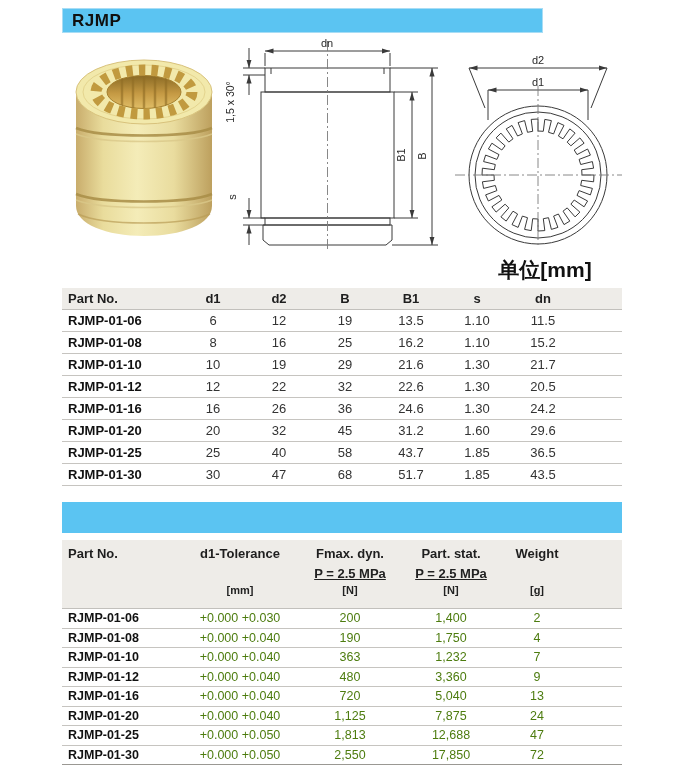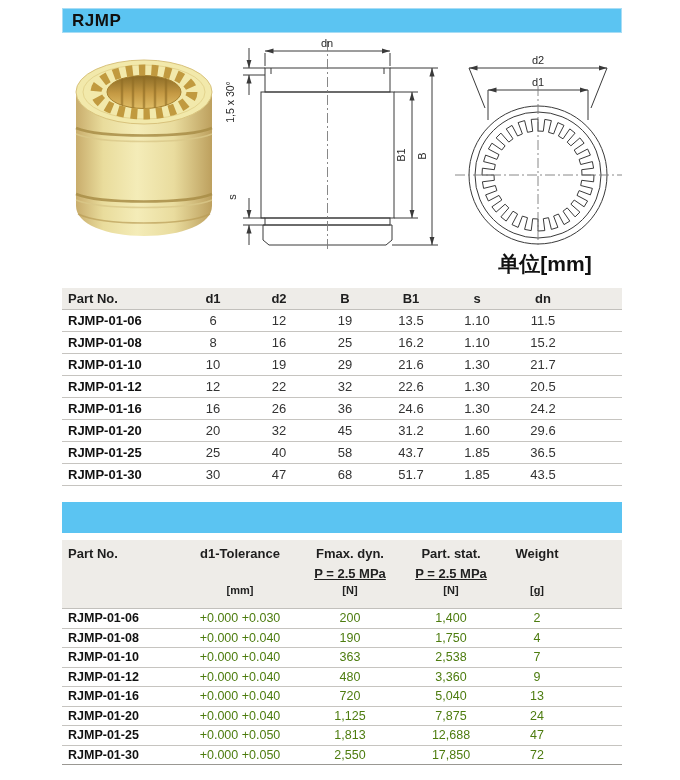--- a/index.html
+++ b/index.html
@@ -1,34 +1,34 @@
 <!DOCTYPE html>
 <html><head>
 <meta charset="utf-8">
 <style>
   html,body{margin:0;padding:0;}
   body{
     width:680px;height:780px;position:relative;background:#ffffff;
     font-family:"Liberation Sans",sans-serif;color:#1e1e1e;overflow:hidden;
   }
   .titlebar{
-    position:absolute;left:62px;top:8px;width:560px;height:25px;
+    position:absolute;left:62px;top:8px;width:481px;height:25px;
     background:#5bc4f2;border:1px solid #a8ddf5;box-sizing:border-box;
     display:flex;align-items:center;padding-left:9px;
   }
   .titlebar span{font-size:17px;font-weight:bold;color:#101010;letter-spacing:.5px;}
   .divider{
     position:absolute;left:62px;top:502px;width:560px;height:31px;background:#5bc4f2;
   }
   svg text{font-family:"Liberation Sans",sans-serif;fill:#2a2a2a;}
   .photo{position:absolute;left:60px;top:42px;}
   .sideview{position:absolute;left:222px;top:35px;}
   .frontview{position:absolute;left:452px;top:48px;}
   .unitnote{
-    position:absolute;left:460px;top:250px;width:170px;text-align:center;
+    position:absolute;left:460px;top:256px;width:170px;text-align:center;
     font-size:21px;font-weight:bold;color:#111;
   }
   table{position:absolute;border-collapse:collapse;table-layout:fixed;}
   th,td{padding:0;overflow:hidden;white-space:nowrap;}
   
   .t1{left:62px;top:288px;width:560px;}
   .t1 thead tr{height:21px;background:#eeece8;border-bottom:1px solid #c2c0bc;}
   .t1 th{font-size:13px;font-weight:bold;text-align:center;}
   .t1 tbody tr{height:22px;border-bottom:1px solid #c6c4c0;}
   .t1 td{font-size:13px;text-align:center;color:#333;}
@@ -322,21 +322,21 @@
         <td>RJMP-01-08</td>
         <td>+0.000 +0.040</td>
         <td>190</td>
         <td>1,750</td>
         <td>4</td>
       </tr>
       <tr>
         <td>RJMP-01-10</td>
         <td>+0.000 +0.040</td>
         <td>363</td>
-        <td>2,538</td>
+        <td>1,232</td>
         <td>7</td>
       </tr>
       <tr>
         <td>RJMP-01-12</td>
         <td>+0.000 +0.040</td>
         <td>480</td>
         <td>3,360</td>
         <td>9</td>
       </tr>
       <tr>

